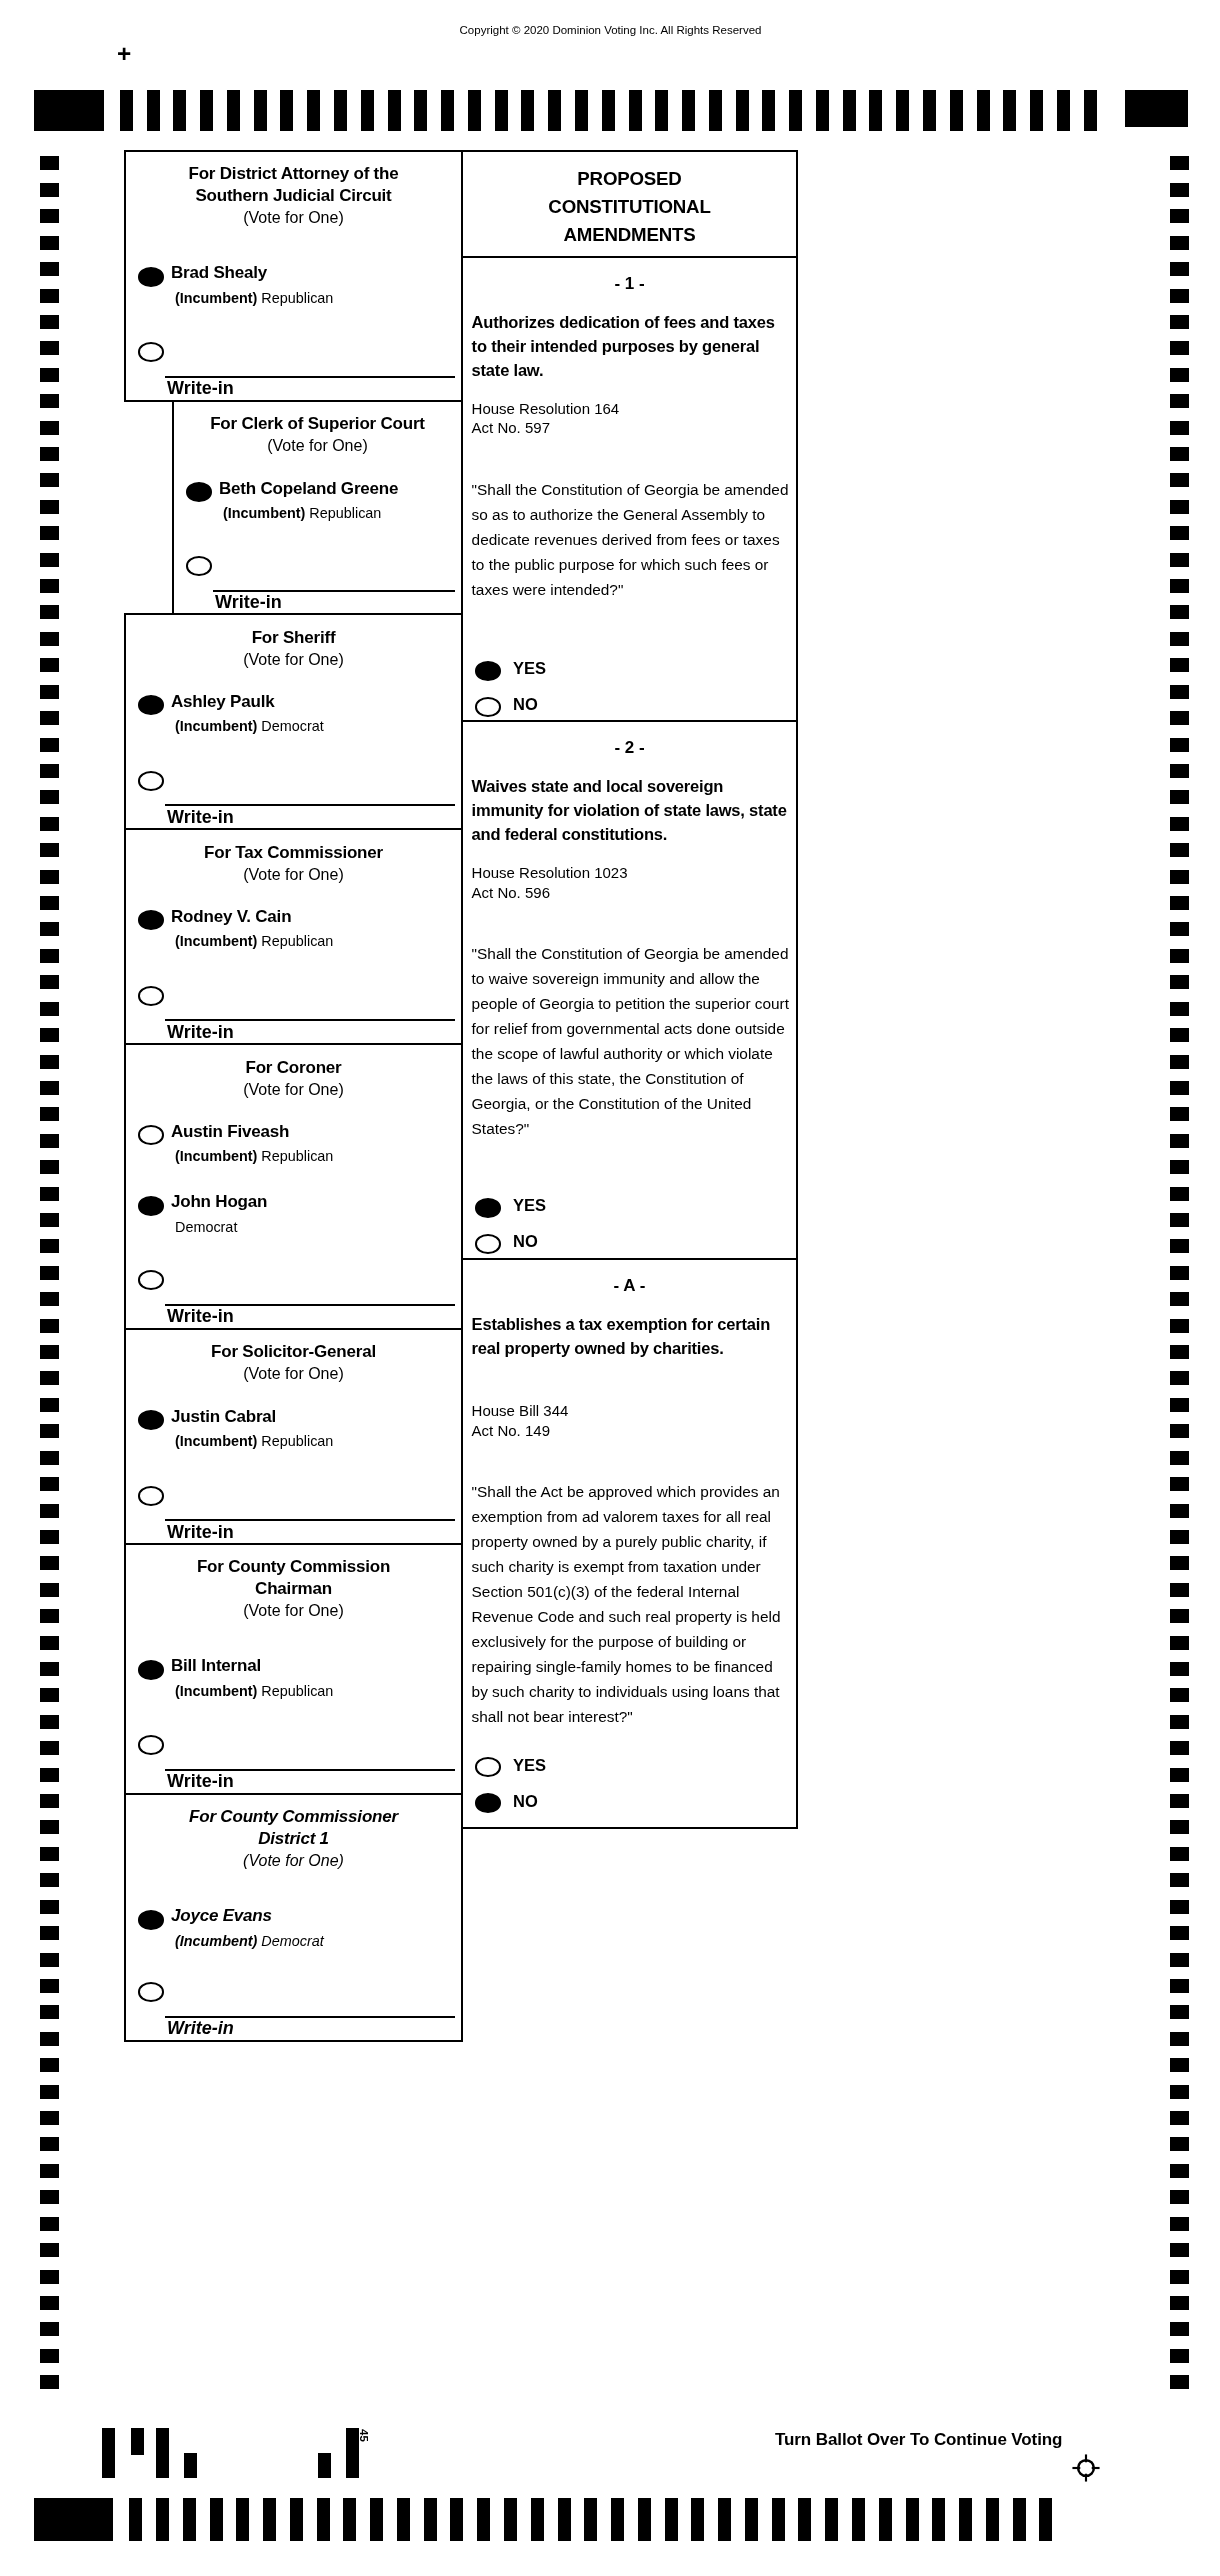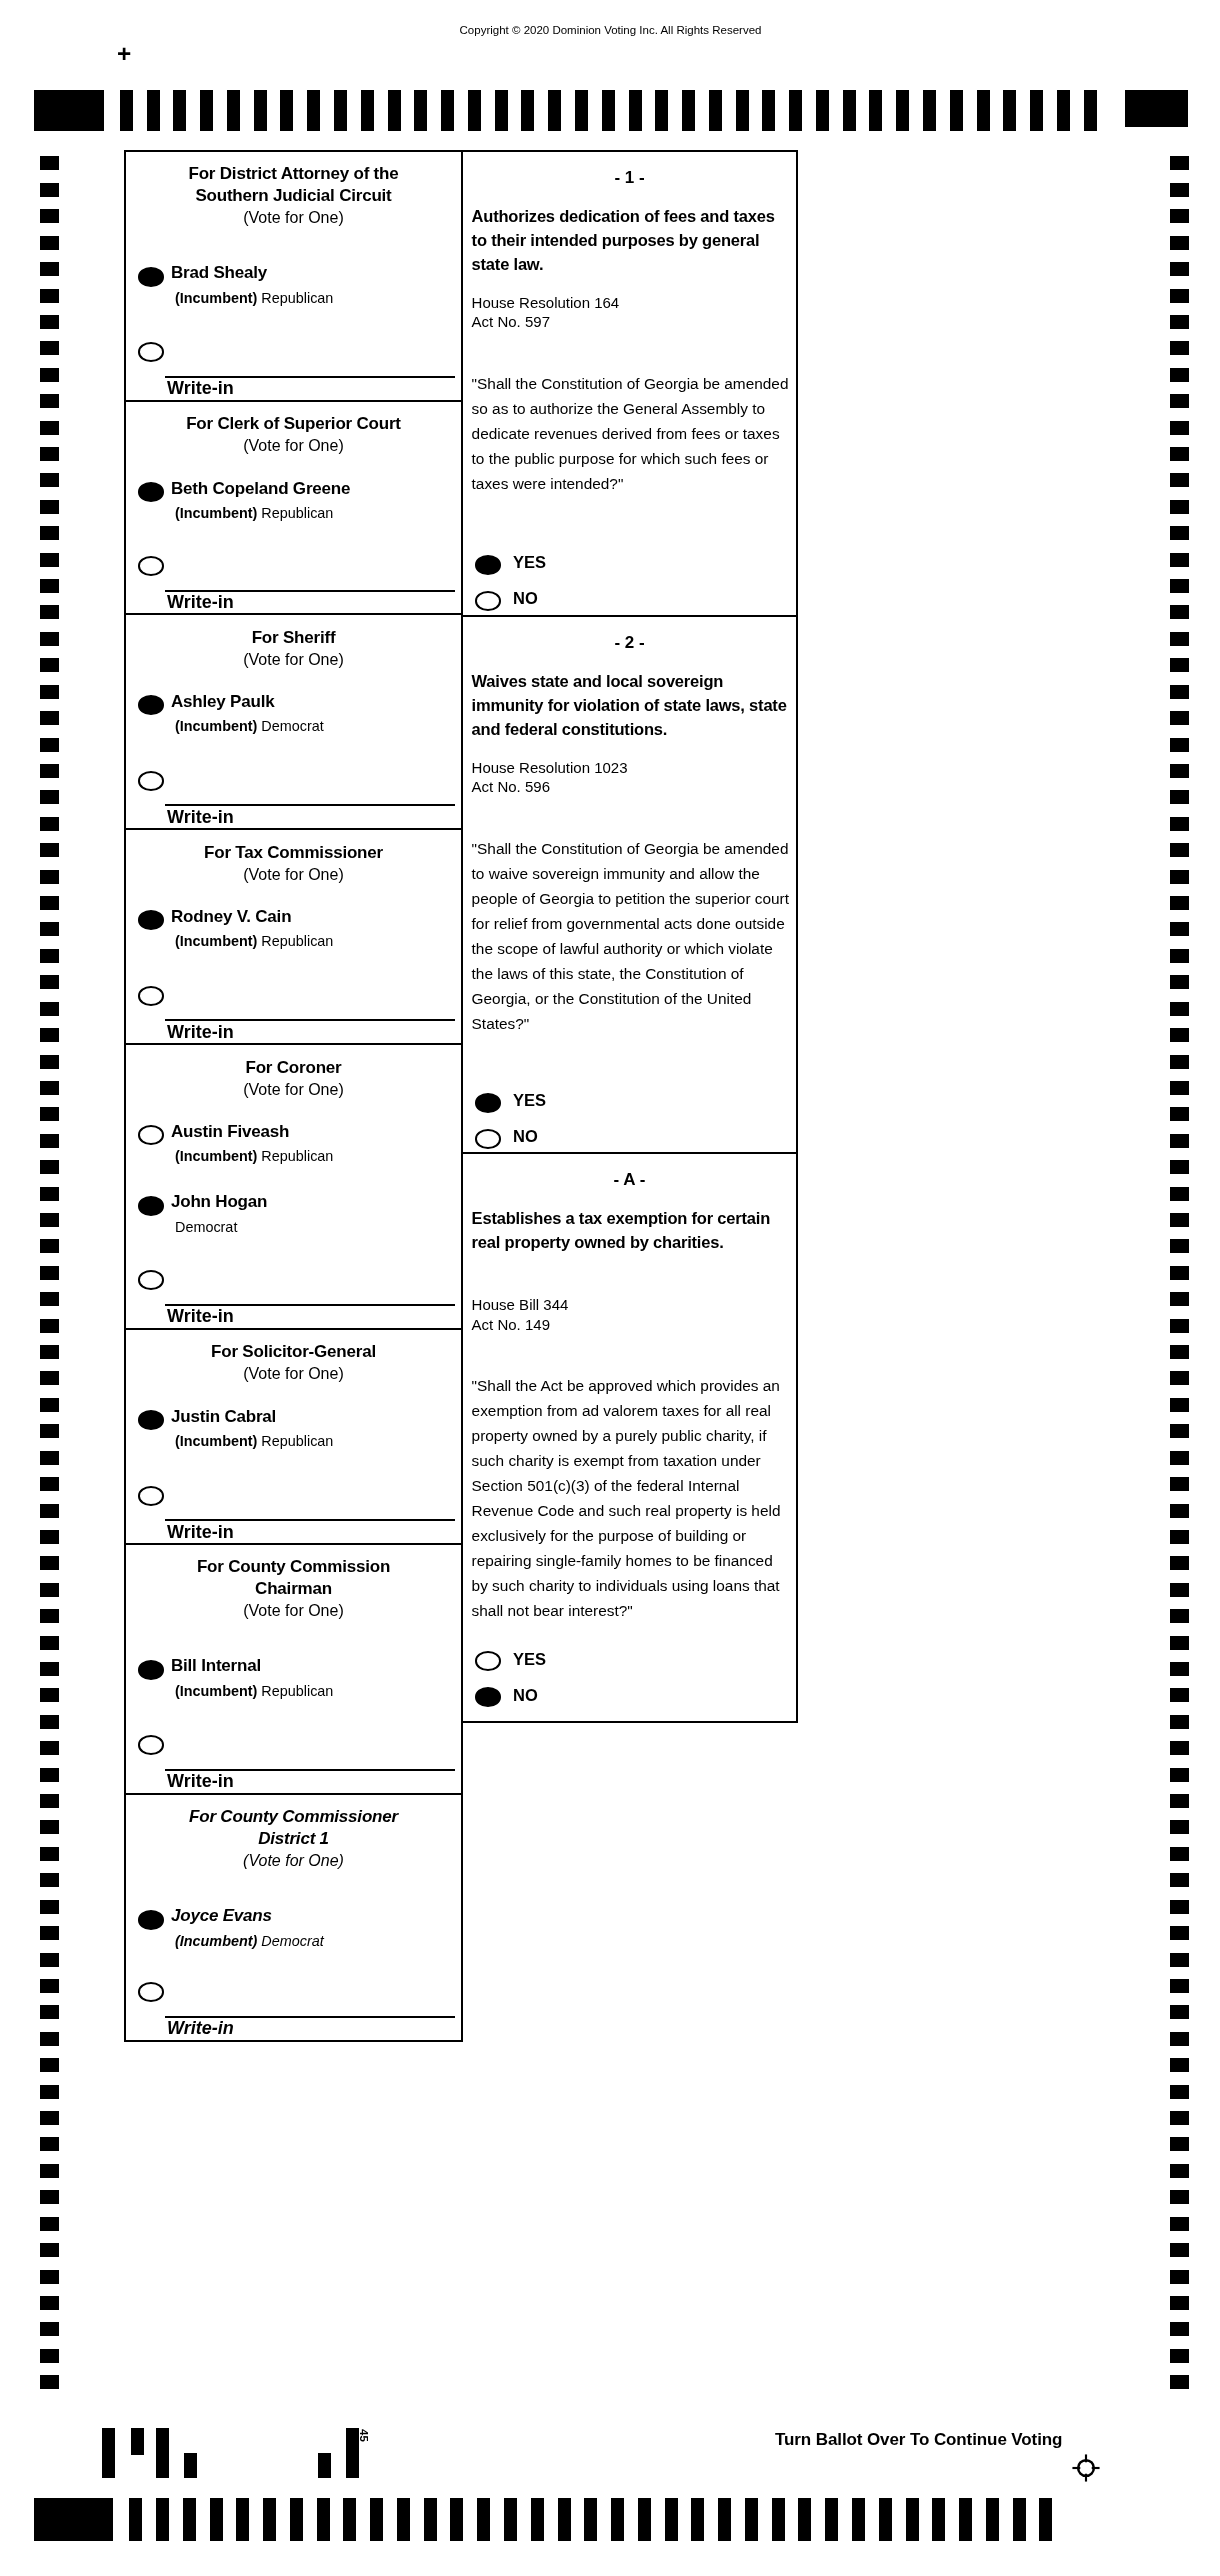--- a/index.html
+++ b/index.html
@@ -316,21 +316,21 @@
         <div class="c-title">Southern Judicial Circuit</div>
         <div class="c-vote">(Vote for One)</div>
       </div>
       <div class="oval filled" style="top: 115px;"></div>
       <div class="c-name" style="top: 111px;">Brad Shealy</div>
       <div class="c-sub" style="top: 138px;"><span class="inc">(Incumbent) </span><span>Republican</span></div>
       <div class="oval" style="top: 190px;"></div>
       <div class="wline" style="top: 224px;"></div>
       <div class="wlabel" style="top: 226px;">Write-in</div>
     </div>
-    <div class="section" style="height: 216px;">
+    <div class="section" style="height: 216px; margin-left: 48px;">
       <div class="c-head">
         <div class="c-title">For Clerk of Superior Court</div>
         <div class="c-vote">(Vote for One)</div>
       </div>
       <div class="oval filled" style="top: 80px;"></div>
       <div class="c-name" style="top: 77px;">Beth Copeland Greene</div>
       <div class="c-sub" style="top: 103px;"><span class="inc">(Incumbent) </span><span>Republican</span></div>
       <div class="oval" style="top: 154px;"></div>
       <div class="wline" style="top: 188px;"></div>
       <div class="wlabel" style="top: 190px;">Write-in</div>
@@ -407,20 +407,25 @@
       </div>
       <div class="oval filled" style="top: 115px;"></div>
       <div class="c-name" style="top: 111px;">Joyce Evans</div>
       <div class="c-sub" style="top: 138px;"><span class="inc">(Incumbent) </span><span>Democrat</span></div>
       <div class="oval" style="top: 187px;"></div>
       <div class="wline" style="top: 221px;"></div>
       <div class="wlabel" style="top: 223px;">Write-in</div>
     </div>
   </div>
 <div id="measures-column" class="ballot-col" style="left:461px;top:152px;width:337px;">
+    <div class="section m-headbox" style="height: 108px;">
+      <div class="m-headline">PROPOSED</div>
+      <div class="m-headline">CONSTITUTIONAL</div>
+      <div class="m-headline">AMENDMENTS</div>
+    </div>
     <div class="section" style="height: 467px;">
       <div class="m-number" style="top: 16px;">- 1 -</div>
       <div class="m-summary" style="top: 52px;">Authorizes dedication of fees and taxes to their intended purposes by general state law.</div>
       <div class="m-auth" style="top: 141px;">
         <div>House Resolution 164</div>
         <div>Act No. 597</div>
       </div>
       <div class="m-question" style="top: 219px;">"Shall the Constitution of Georgia be amended so as to authorize the General Assembly to dedicate revenues derived from fees or taxes to the public purpose for which such fees or taxes were intended?"</div>
       <div class="oval filled" style="top: 403px;"></div>
       <div class="m-choice-label" style="top: 401px;">YES</div>

